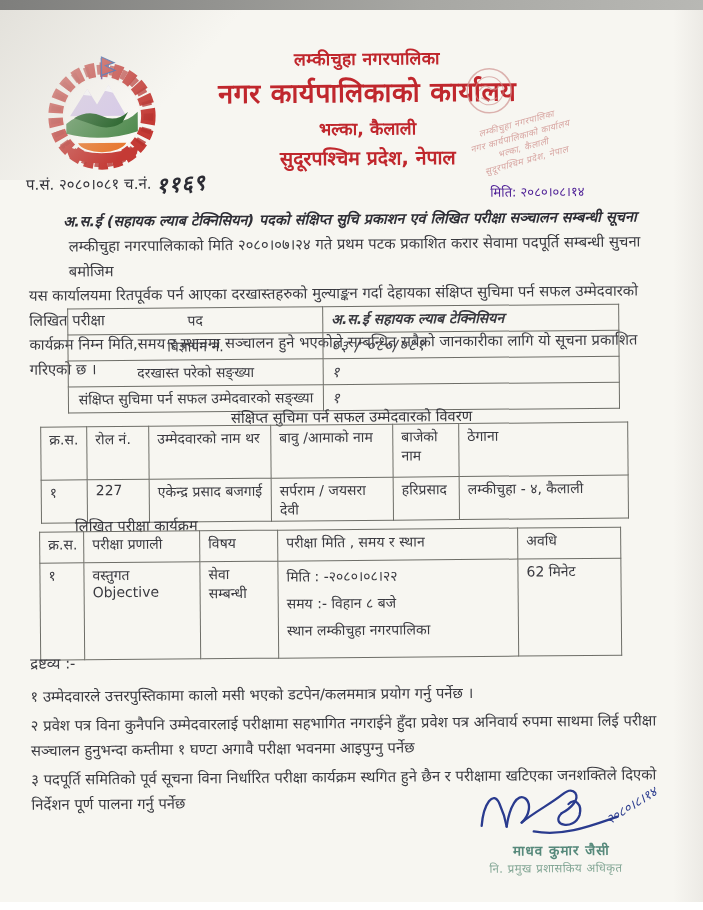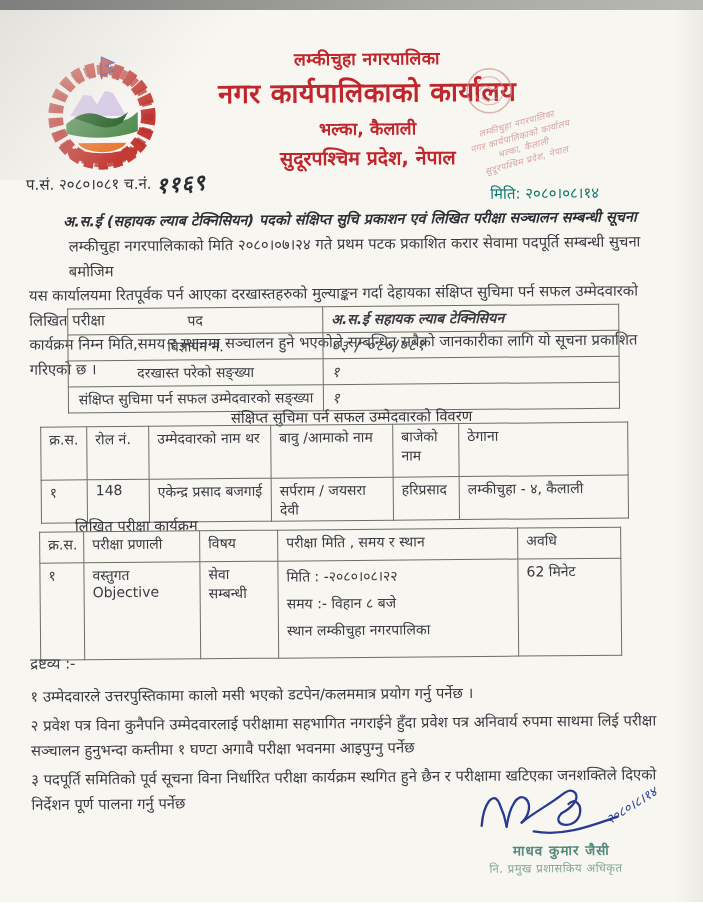--- a/index.html
+++ b/index.html
@@ -28,21 +28,21 @@
   
   .stamp{position:absolute;left:428px;top:66px;width:180px;opacity:.68;pointer-events:none;}
   .stamp-seal{margin-left:38px;}
   .stamp-text{transform:rotate(-15deg);transform-origin:40% 0%;color:#c9807d;
     font-size:9px;line-height:12.5px;text-align:center;font-style:italic;letter-spacing:.4px;margin-top:2px;}
 
   
   .refline{position:absolute;left:28px;top:166px;font-size:15px;color:#33333a;}
   .hand{display:inline-block;font-style:italic;font-weight:bold;font-size:22px;
     transform:rotate(-4deg);color:#2c2c34;letter-spacing:1px;vertical-align:-3px;}
-  .dateline{position:absolute;left:492px;top:184px;font-size:15px;color:#0f766e;}
+  .dateline{position:absolute;left:492px;top:184px;font-size:13px;color:#4c1d95;}
 
   .subject{position:absolute;left:0;top:209px;width:703px;text-align:center;
     font-size:14.4px;font-weight:bold;font-style:italic;color:#2f2f36;}
   .para{position:absolute;left:30px;top:232px;width:650px;font-size:14.8px;line-height:24.6px;color:#3a3a40;}
   .para .ind{padding-left:40px;}
 
   
   table{border-collapse:collapse;position:absolute;table-layout:fixed;}
   td,th{border:1px solid #6e6e68;font-size:14px;font-weight:normal;
     padding:2px 8px;vertical-align:top;color:#3a3a40;text-align:left;}
@@ -164,21 +164,21 @@
           <tr>
         <th>क्र.स.</th>
         <th>रोल नं.</th>
         <th>उम्मेदवारको नाम थर</th>
         <th>बावु /आमाको नाम</th>
         <th>बाजेको नाम</th>
         <th>ठेगाना</th>
       </tr>
       <tr>
         <td>१</td>
-        <td>148</td>
+        <td>227</td>
         <td>एकेन्द्र प्रसाद बजगाई</td>
         <td>सर्पराम  / जयसरा देवी</td>
         <td>हरिप्रसाद</td>
         <td>लम्कीचुहा - ४, कैलाली</td>
       </tr>
     </tbody>
       </table>
 
     <div class="cap3">लिखित परीक्षा कार्यक्रम</div>
     <table class="t3">

